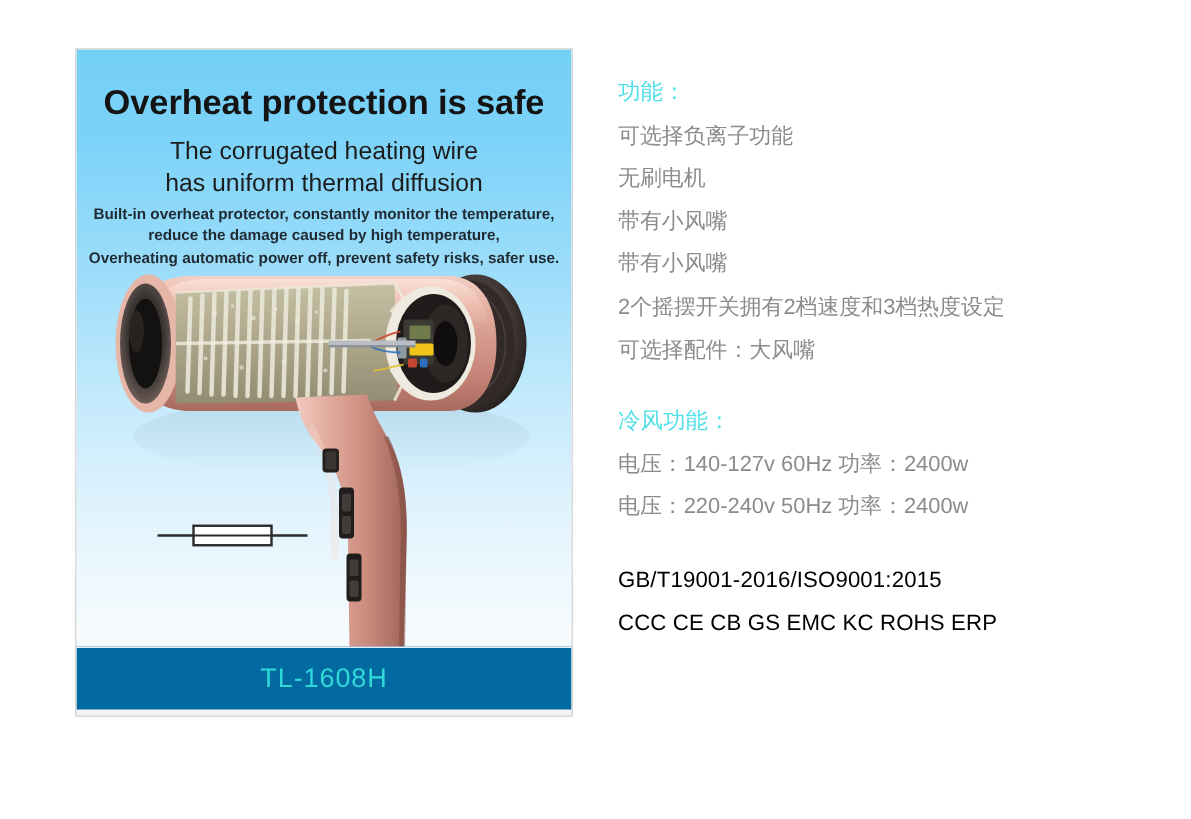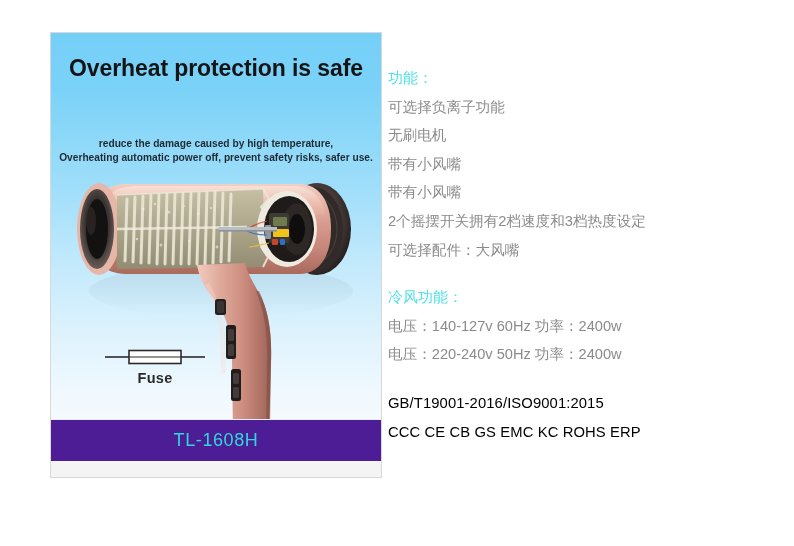--- a/index.html
+++ b/index.html
@@ -44,24 +44,24 @@
       #9fdefa 38%,
       #c4eafc 58%,
       #e0f3fd 76%,
       #f1f9fe 90%,
       #f7fbfe 100%);
     overflow: hidden;
   }
   .card-footer {
     position: absolute;
     left: 0;
-    bottom: 16px;
+    bottom: 4px;
     width: 100%;
     height: 41px;
-    background: #4c1d95;
+    background: #0369a1;
     border-top: 1px solid #e6eef2;
     display: flex;
     align-items: center;
     justify-content: center;
   }
   .model-label {
     color: #2fd9d9;
     font-size: 18px;
     letter-spacing: 0.6px;
     font-family: "Liberation Sans", "DejaVu Sans", sans-serif;
@@ -125,24 +125,23 @@
     position: absolute;
     left: 0px;
     top: 140px;
     width: 332px;
     height: 264px;
   }
 
   
   .spec-panel {
     position: absolute;
-    left: 388px;
+    left: 412px;
     top: 48px;
     width: 372px;
-    margin-top: 16px;
   }
   .spec-group { margin: 0; padding: 0; }
   .spec-heading {
     color: #4fe0e8;
     font-size: 15px;
     line-height: 28.6px;
     white-space: nowrap;
   }
   .spec-line {
     color: #8b8b8b;
@@ -163,23 +162,26 @@
 
 <div id="page-root">
 
   <div class="product-card">
 
     <div class="card-image-area">
 
       <div class="headline">Overheat protection is safe</div>
 
       <div class="subhead">
+        <div>The corrugated heating wire</div>
+        <div>has uniform thermal diffusion</div>
       </div>
 
       <div class="blurb">
+        <div>Built-in overheat protector, constantly monitor the temperature,</div>
         <div>reduce the damage caused by high temperature,</div>
         <div>Overheating automatic power off, prevent safety risks, safer use.</div>
       </div>
 
       <svg class="dryer-art" viewBox="0 0 332 264" xmlns="http://www.w3.org/2000/svg">
         <defs>
 
           <linearGradient id="barrelG" x1="0" y1="0" x2="0" y2="1">
             <stop offset="0%" stop-color="#f3cfc4"></stop>
             <stop offset="18%" stop-color="#e8b7a8"></stop>
@@ -334,21 +336,20 @@
         <rect x="178" y="250" width="44" height="14" fill="url(#shadowG)" opacity="0.0"></rect>
       </svg>
 
       <div class="fuse-diagram">
         <svg class="fuse-symbol" width="112" height="24" viewBox="0 0 112 24" xmlns="http://www.w3.org/2000/svg">
           <line x1="6" y1="12" x2="30" y2="12" stroke="#2b2b2b" stroke-width="1.6"></line>
           <line x1="82" y1="12" x2="106" y2="12" stroke="#2b2b2b" stroke-width="1.6"></line>
           <rect x="30" y="5.5" width="52" height="13" fill="#ffffff" stroke="#2b2b2b" stroke-width="1.6"></rect>
           <line x1="30" y1="12" x2="82" y2="12" stroke="#2b2b2b" stroke-width="1.2"></line>
         </svg>
-        <div class="fuse-caption">Fuse</div>
       </div>
     </div>
 
     <div class="card-footer">
       <span class="model-label">TL-1608H</span>
     </div>
   </div>
 
   <div class="spec-panel">
 

